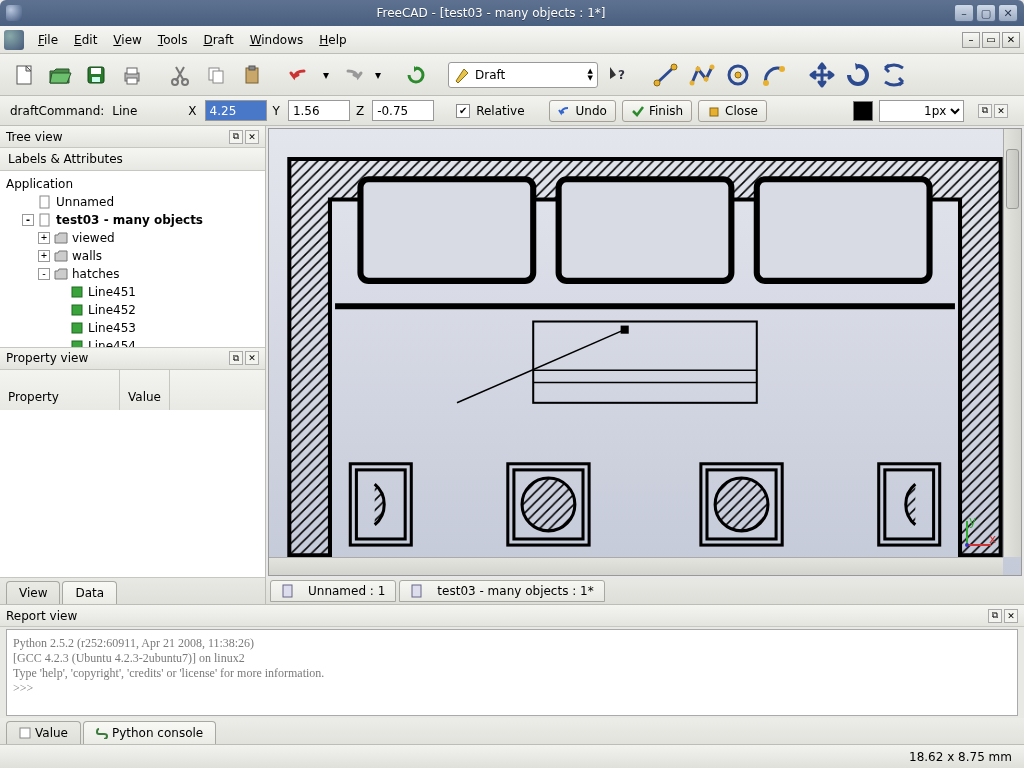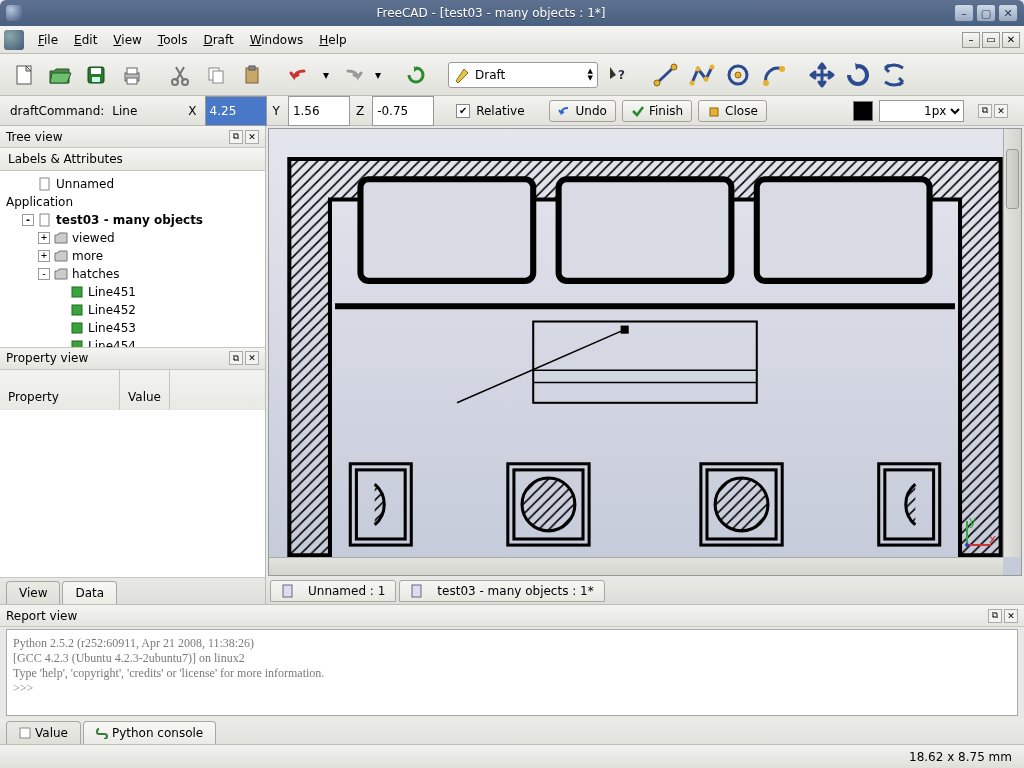--- a/index.html
+++ b/index.html
@@ -25,21 +25,21 @@
 .tbtn { width: 32px; height: 32px; display: flex; align-items: center; justify-content: center; border-radius: 3px; cursor:pointer;}
 .tsep { width: 8px; }
 .wsel { display:flex;align-items:center;border:1px solid #999;background:#fff;height:26px;padding:0 4px;border-radius:3px;}
 .wsel .wicon{width:18px;height:18px;margin-right:4px;display:inline-flex;align-items:center;justify-content:center;}
 .wsel .spin{margin-left:auto;display:flex;flex-direction:column;}
 .wsel .spin div{font-size:7px;line-height:7px;}
 
 
 .coordbar { height: 30px; background: linear-gradient(#f2f2ef,#e2e2dc); border-bottom: 1px solid #bdbdb8; display: flex; align-items: center; padding: 0 10px; gap: 6px; }
 .coordbar label { margin-right: 2px; }
-.coordbar input[type=text] { width: 62px; height: 30px; border: 1px solid #999; padding: 0 4px; background:#fff;}
+.coordbar input[type=text] { width: 62px; height: 21px; border: 1px solid #999; padding: 0 4px; background:#fff;}
 .coordbar input.sel { background:#4a78c8;color:#fff;}
 .coordbar .cmdval { font-weight: normal; width:70px; }
 .coordbar .cbtn { height:22px;border:1px solid #a5a199;background:linear-gradient(#f9f9f6,#e3e3dd);padding:0 8px;display:flex;align-items:center;gap:4px;border-radius:3px;cursor:pointer;}
 .coordbar .chk{width:14px;height:14px;border:1px solid #888;background:#fff;display:inline-flex;align-items:center;justify-content:center;font-size:10px;}
 .coordbar .colorbox{width:20px;height:20px;border:1px solid #777;background:#000;}
 .coordbar select{height:22px;border:1px solid #999;background:#fff;padding-left:40px;}
 
 
 .main { flex: 1; display: flex; min-height: 0; }
 .leftpane { width: 266px; display: flex; flex-direction: column; background: linear-gradient(#edece9,#e3e2de); border-right: 1px solid #bdbdb8; }
@@ -301,32 +301,32 @@
 <div class="main">
 
   <div class="leftpane">
     <div class="pane-header">
       <span class="title">Tree view</span>
       <div class="ctl">⧉</div>
       <div class="ctl">✕</div>
     </div>
     <div class="subhead">Labels &amp; Attributes</div>
     <div class="tree">
+      <div class="tnode">
+          <span>Application</span>
+        </div>
       <div class="tnode ind1">
           <span class="noexp"></span>
           <span class="fico">
             <svg width="14" height="14">
               <rect x="2" y="1" width="9" height="12" fill="#fff" stroke="#888"></rect>
             </svg>
           </span>
           <span>Unnamed</span>
         </div>
-      <div class="tnode">
-          <span>Application</span>
-        </div>
       <div class="tnode ind1 bold">
           <span class="exp">-</span>
           <span class="fico">
             <svg width="14" height="14">
               <rect x="2" y="1" width="9" height="12" fill="#fff" stroke="#888"></rect>
             </svg>
           </span>
           <span>test03 - many objects</span>
         </div>
       <div class="tnode ind2">
@@ -338,21 +338,21 @@
           </span>
           <span>viewed</span>
         </div>
       <div class="tnode ind2">
           <span class="exp">+</span>
           <span class="fico">
             <svg width="14" height="14">
               <path d="M1 4 L4 4 L5 2 L13 2 L13 12 L1 12 Z" fill="#ccc" stroke="#777"></path>
             </svg>
           </span>
-          <span>more</span>
+          <span>walls</span>
         </div>
       <div class="tnode ind2">
           <span class="exp">-</span>
           <span class="fico">
             <svg width="14" height="14">
               <path d="M1 4 L4 4 L5 2 L13 2 L13 12 L1 12 Z" fill="#ccc" stroke="#777"></path>
             </svg>
           </span>
           <span>hatches</span>
         </div>

